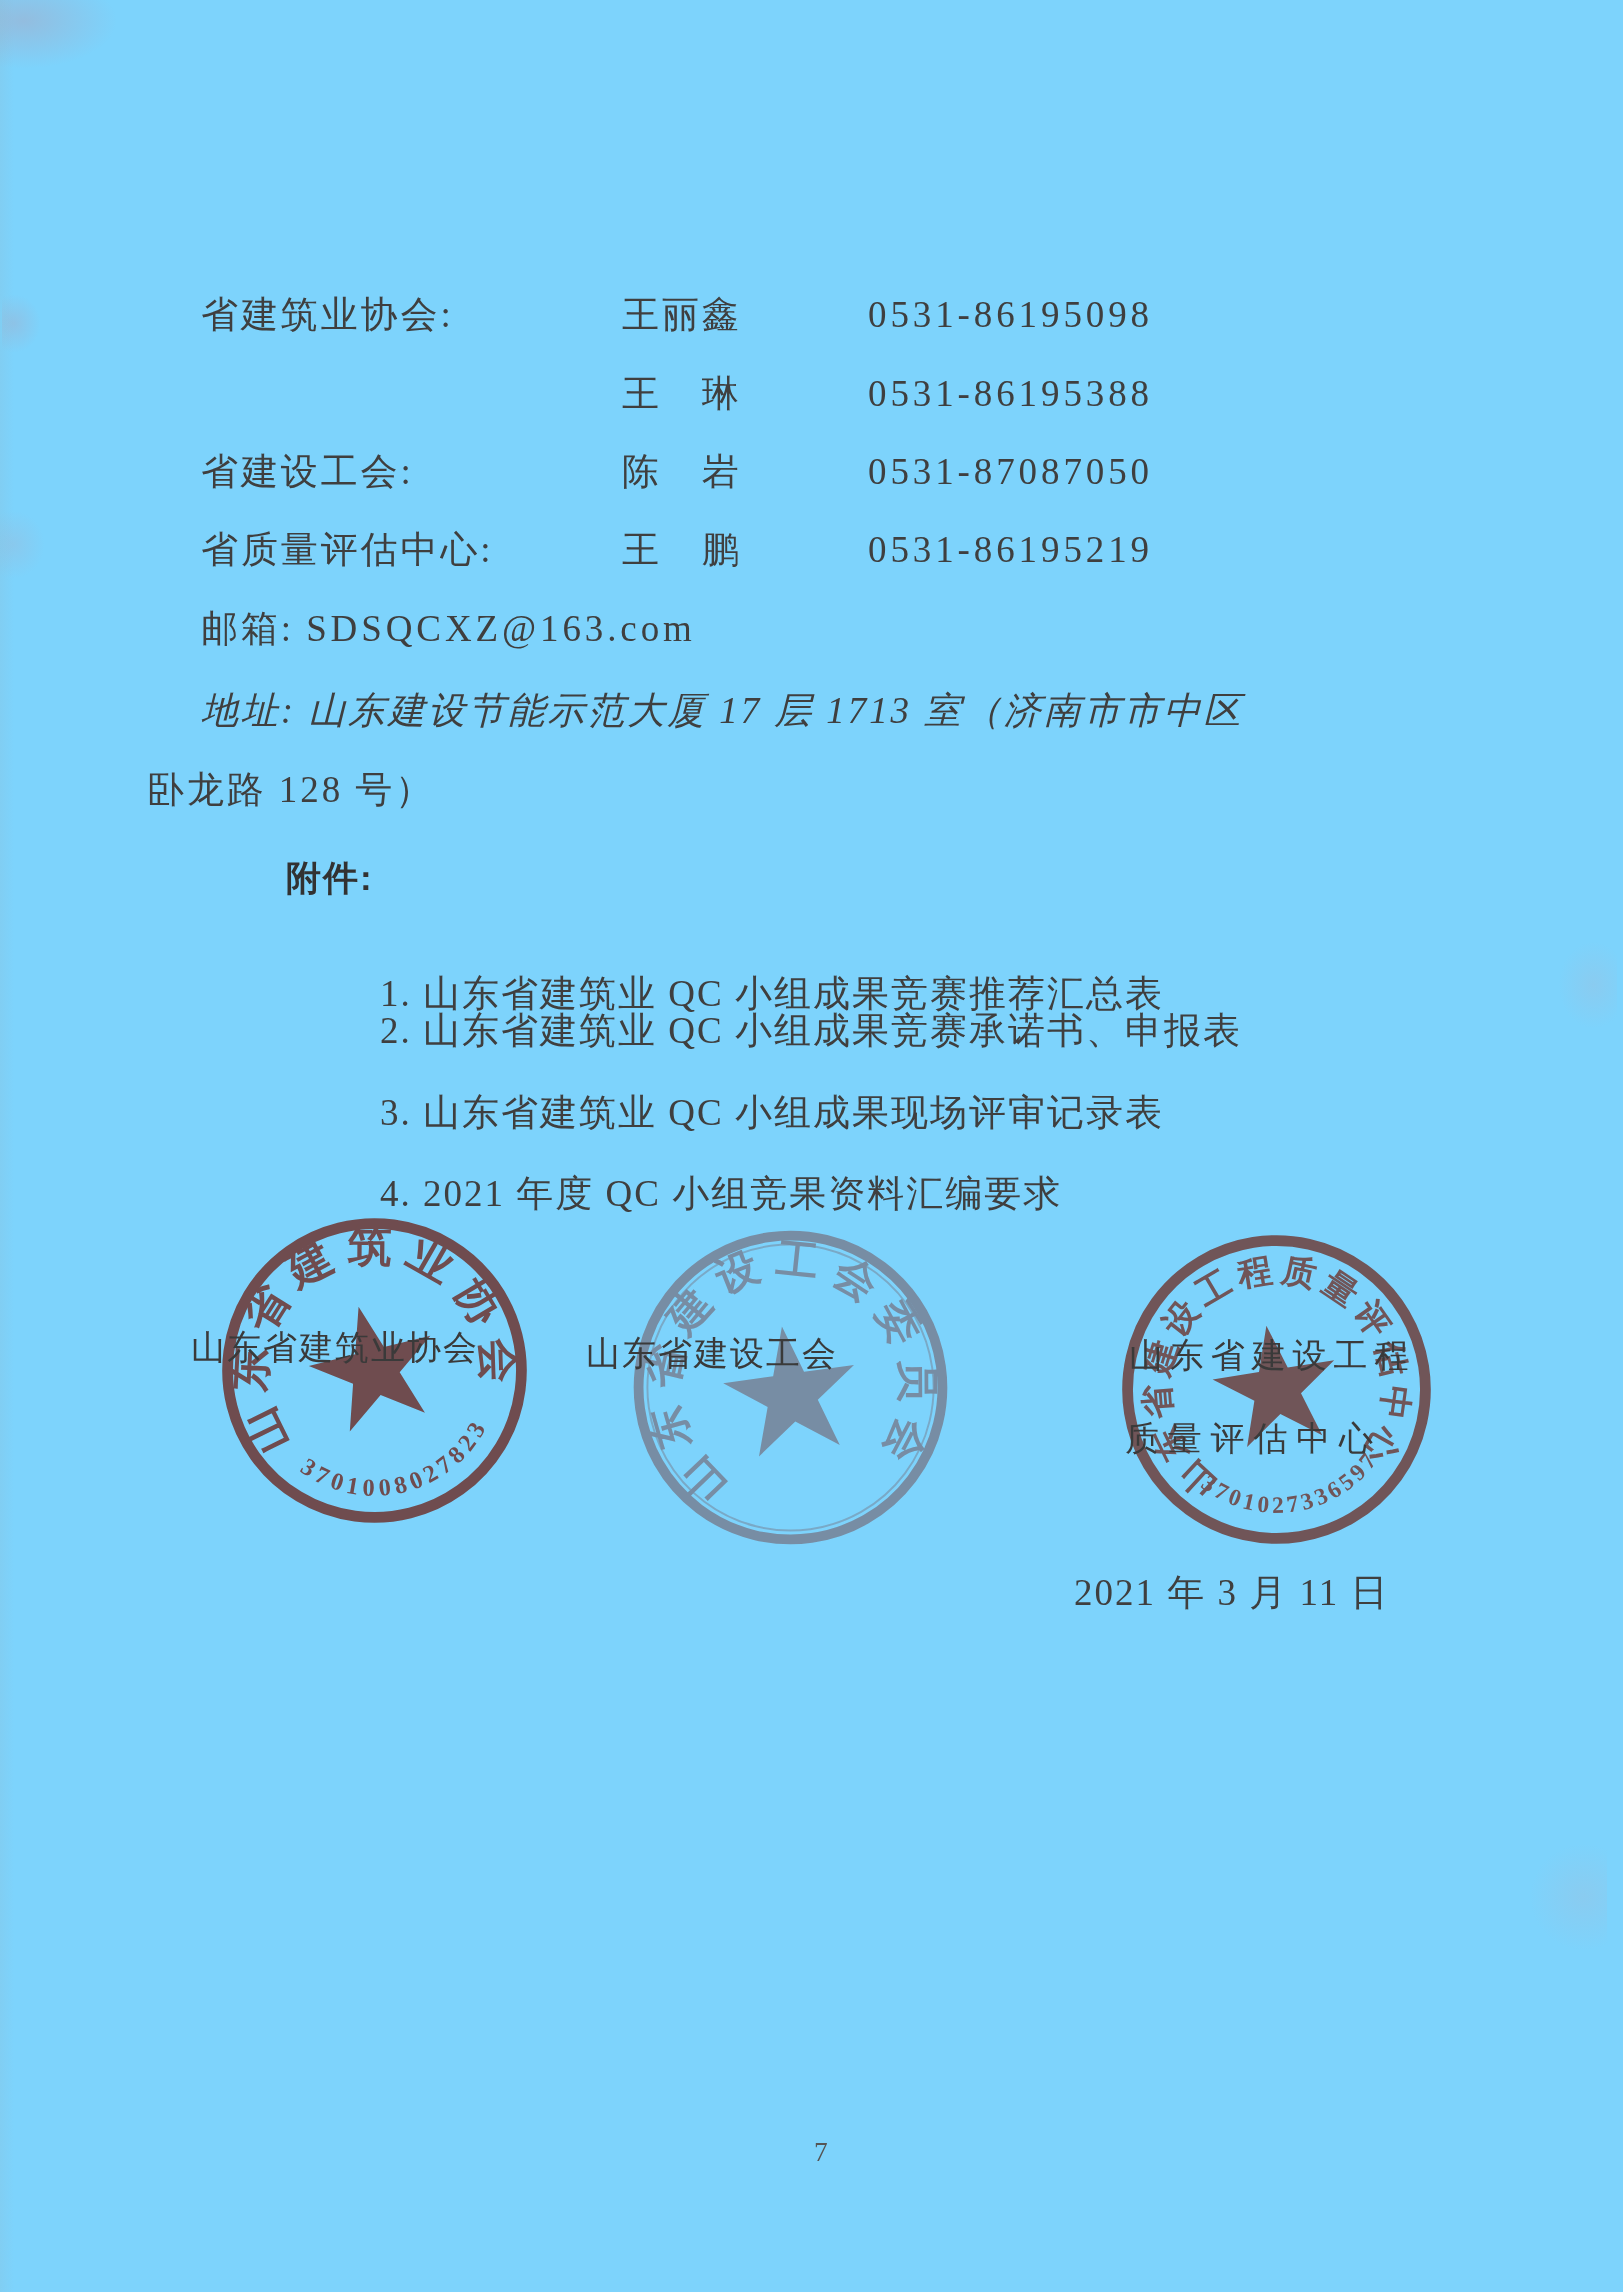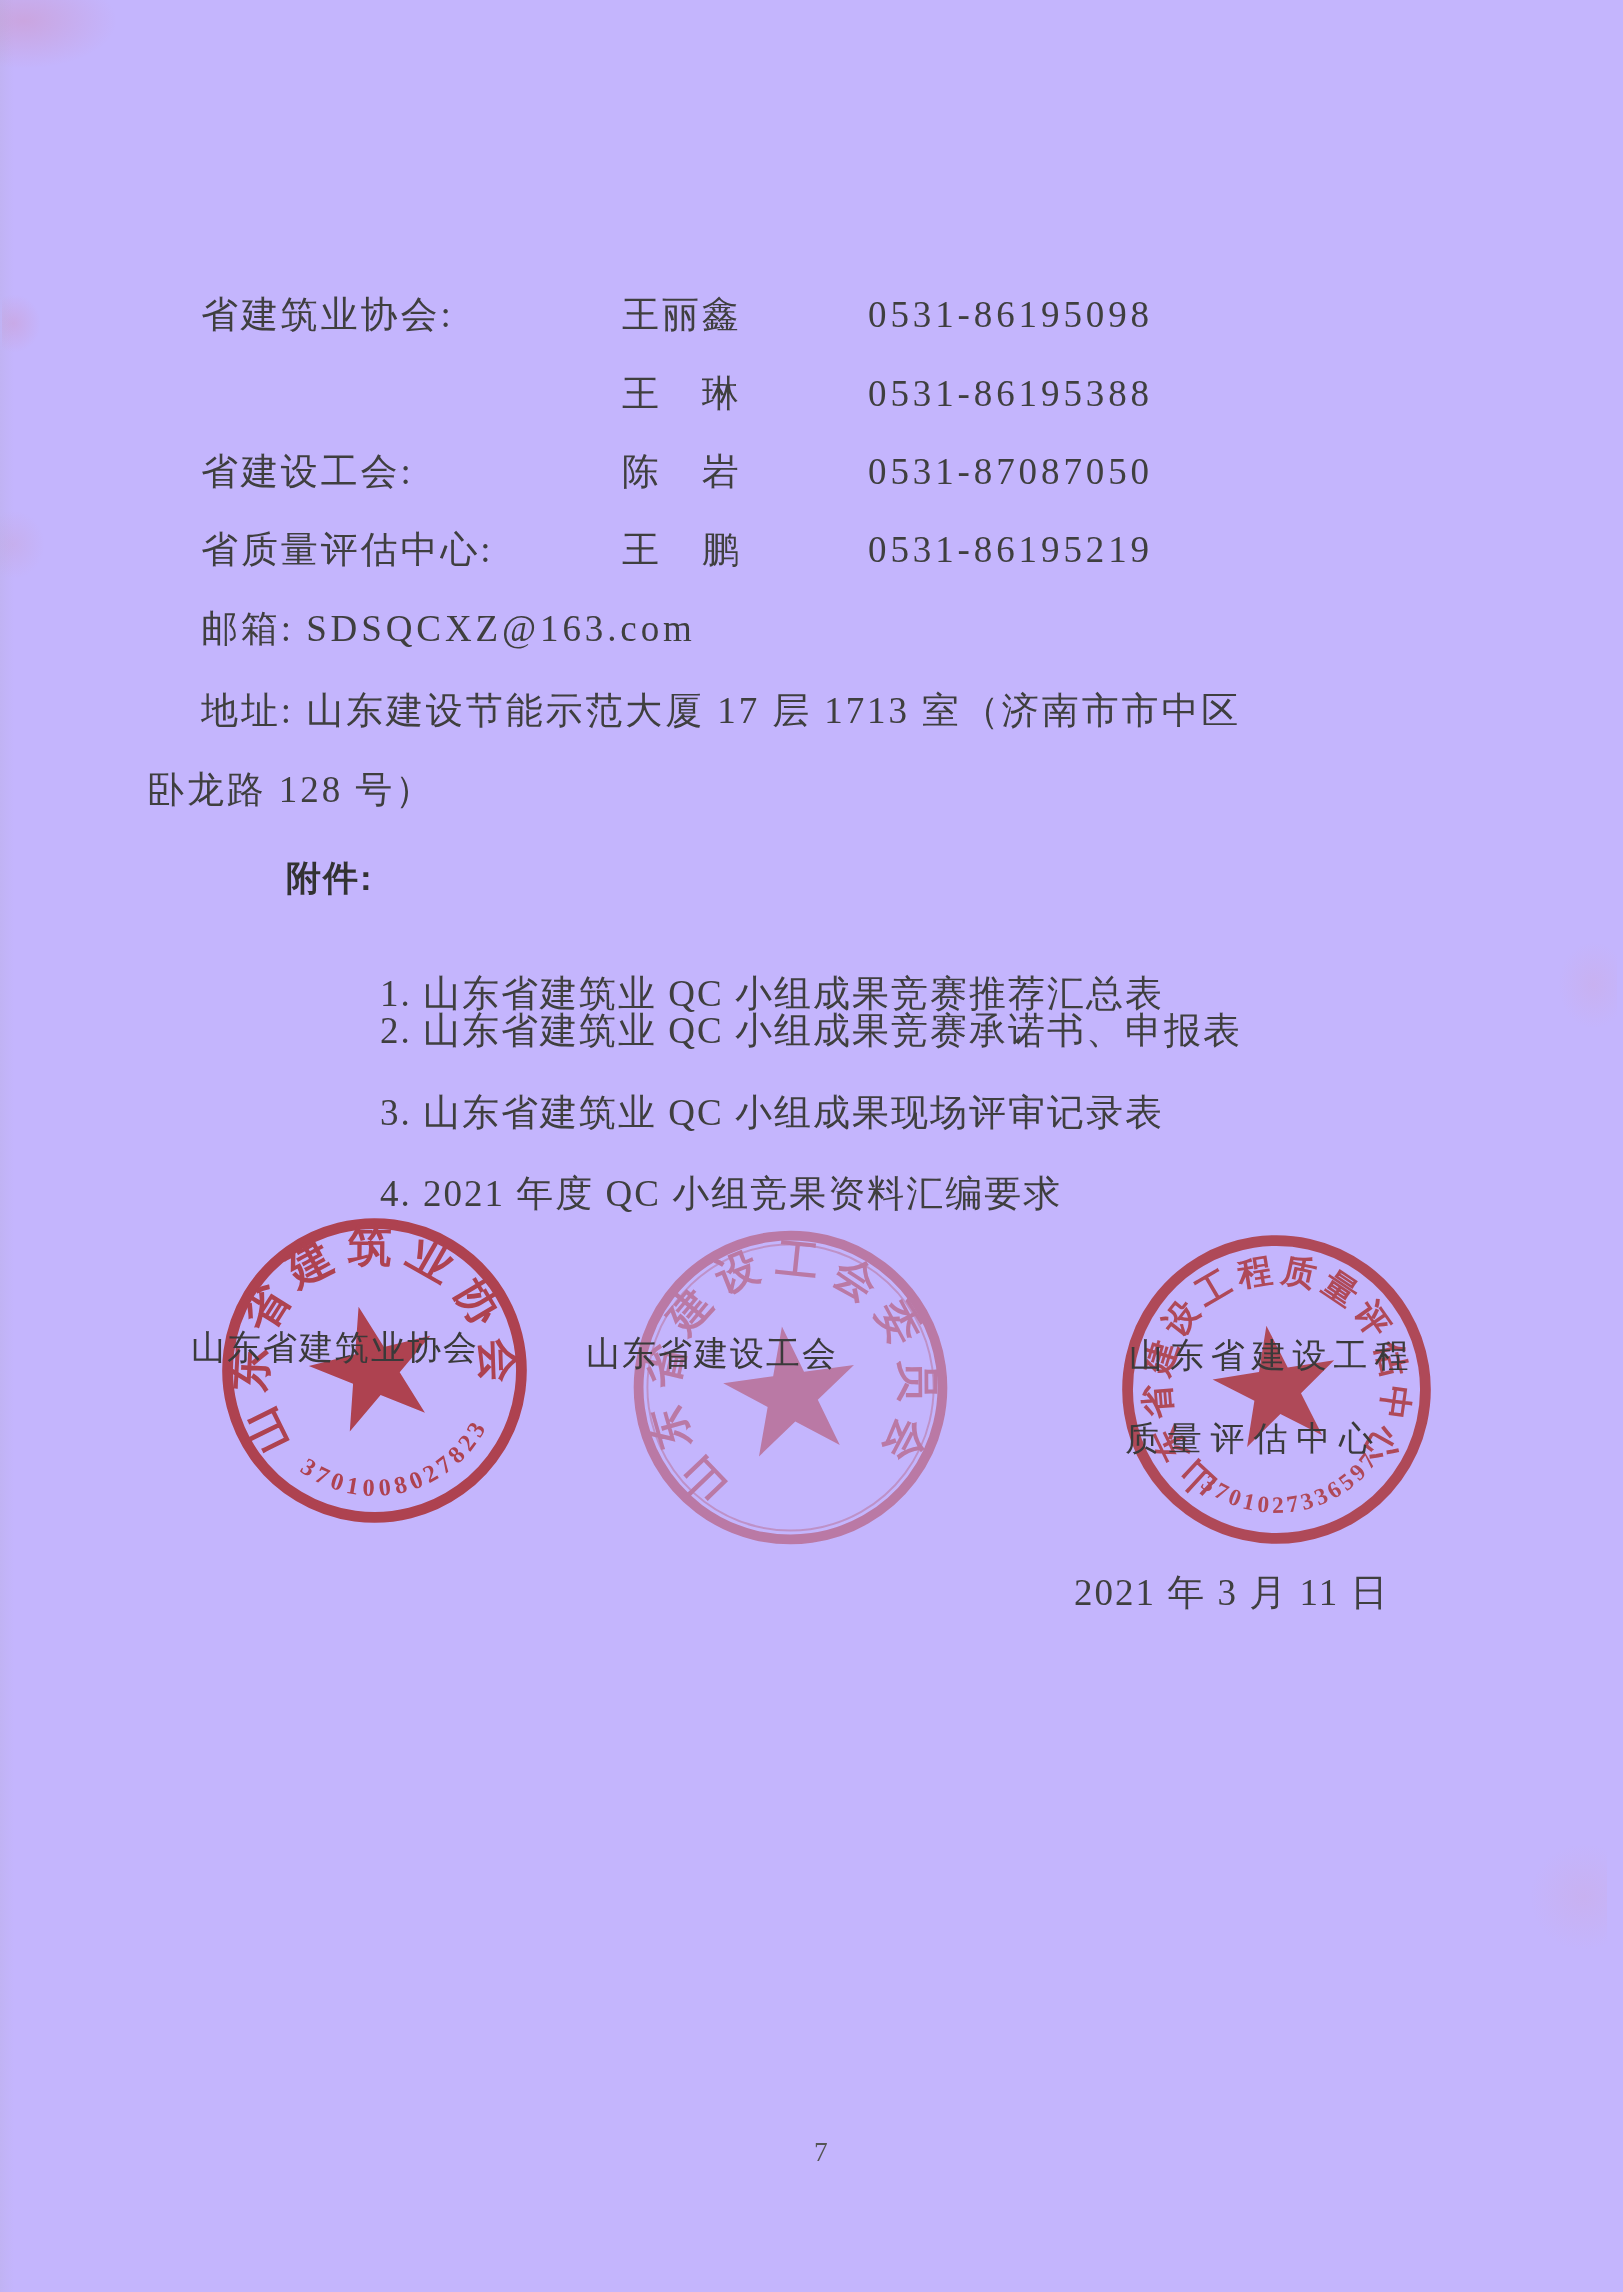--- a/index.html
+++ b/index.html
@@ -1,20 +1,20 @@
 <!DOCTYPE html>
 <html><head>
 <meta charset="utf-8">
 <style>
   html,body{margin:0;padding:0;background:#e9e9e9;}
   .page{
     position:relative;
     width:1623px;height:2293px;
     margin:0 auto;
-    background:#c4b5fd;
+    background:#7dd3fc;
     overflow:hidden;
     font-family:"Liberation Serif","DejaVu Serif",serif;
     color:#424242;
   }
   
   .smudge{position:absolute;pointer-events:none;}
   .smudge.tl{left:0;top:0;width:118px;height:69px;
     background:radial-gradient(ellipse at 20% 30%, rgba(225,110,120,.22), rgba(225,110,120,0) 70%);}
   .smudge.l1{left:2px;top:294px;width:39px;height:59px;
     background:radial-gradient(ellipse at 30% 50%, rgba(225,110,120,.16), rgba(225,110,120,0) 70%);}
@@ -70,21 +70,21 @@
   </div>
   <div class="line body-text contact-row" style="top:525px;">
     <span class="contact-org">省质量评估中心:</span><span class="contact-name">王　鹏</span><span class="num-text">0531-86195219</span>
   </div>
 
   <div class="line body-text" style="left:201px;top:604px;">
     <span>邮箱:</span>
     <span class="num-text">SDSQCXZ@163.com</span>
   </div>
 
-  <div class="line body-text" style="left:201px;top:686px;">
+  <div class="line body-text" style="left:201px;top:686px;font-style:italic;">
     <span>地址:</span>
     <span>山东建设节能示范大厦 17 层 1713 室（济南市市中区</span>
   </div>
   <div class="line body-text" style="left:147px;top:765px;">
     <span>卧龙路 128 号）</span>
   </div>
 
   <div class="line attach-label" style="left:286px;top:855px;">附件:</div>
   <div class="line attach-item" style="top:925px;margin-top:44px;">1. 山东省建筑业 QC 小组成果竞赛推荐汇总表</div>
   <div class="line attach-item" style="top:1006px;">2. 山东省建筑业 QC 小组成果竞赛承诺书、申报表</div>

